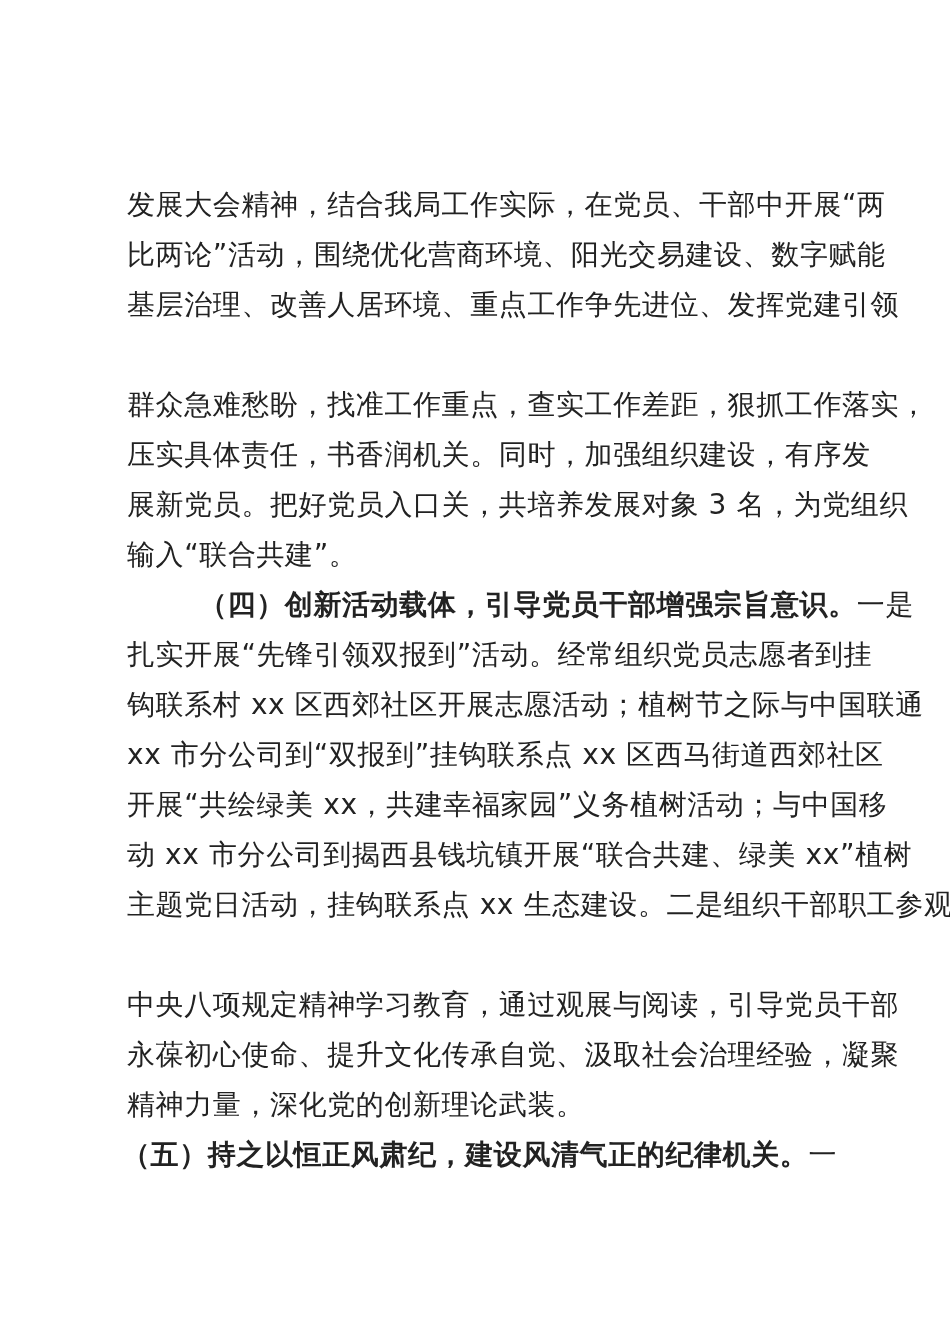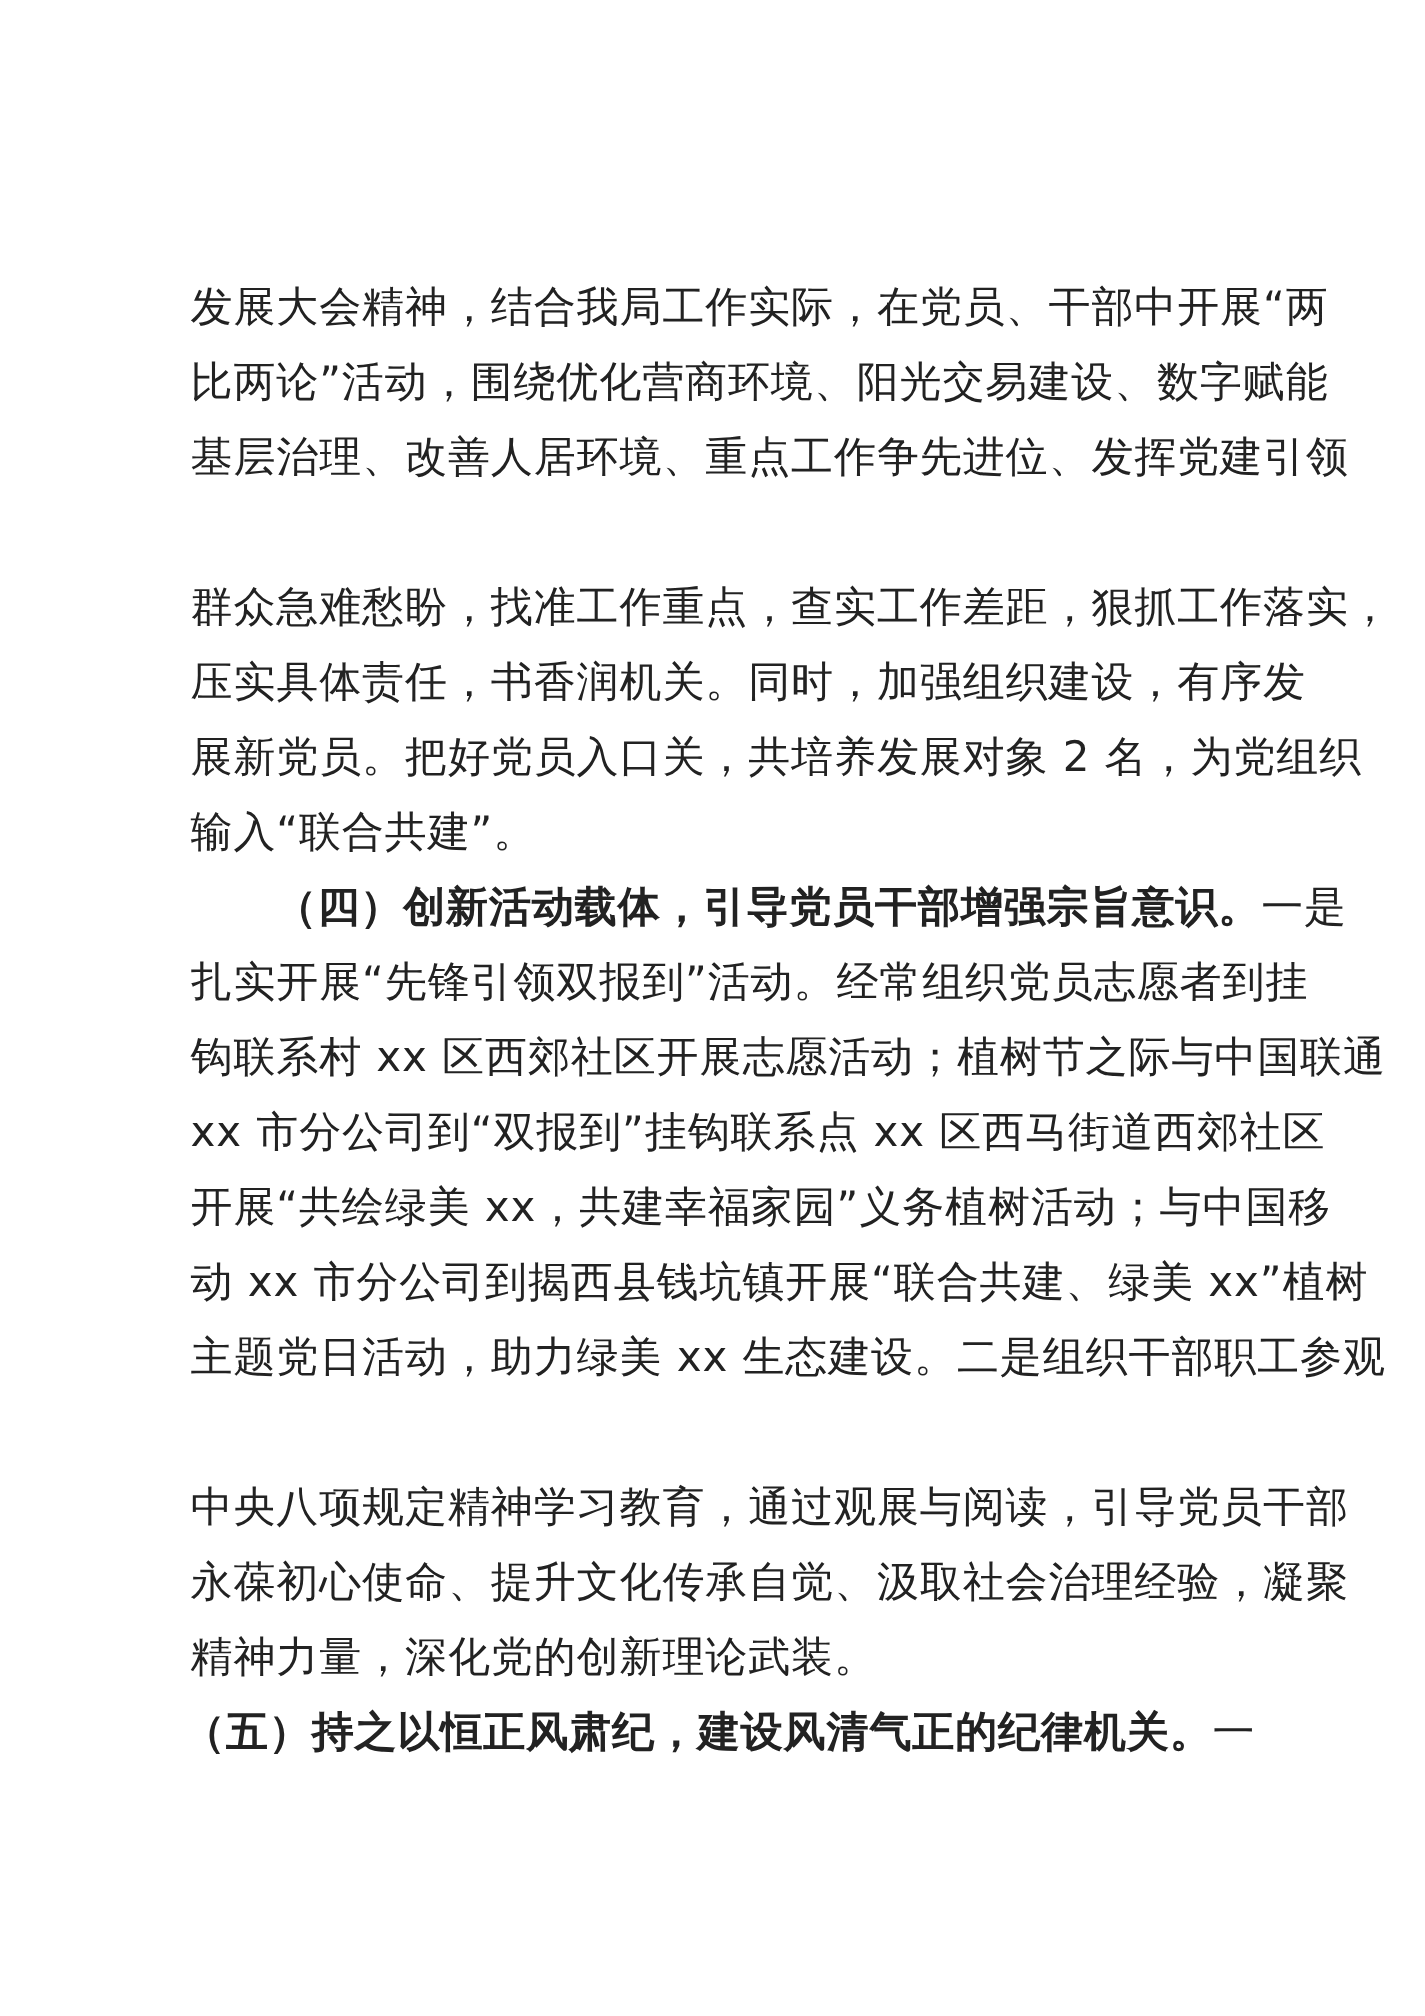--- a/index.html
+++ b/index.html
@@ -37,45 +37,46 @@
     .line.justify {
       text-align: justify;
       text-align-last: justify;
     }
     .line.indent {
       left: 183px;
       width: 654px;
     }
     .bold {
       font-weight: bold;
+      margin-left: 16px;
     }
   </style>
 </head>
 <body>
 
 <div class="page">
 
   <div class="line justify" style="top:185px">发展大会精神，结合我局工作实际，在党员、干部中开展“两</div>
   <div class="line justify" style="top:235px">比两论”活动，围绕优化营商环境、阳光交易建设、数字赋能</div>
   <div class="line justify" style="top:285px">基层治理、改善人居环境、重点工作争先进位、发挥党建引领</div>
   <div class="line justify" style="top:385px">群众急难愁盼，找准工作重点，查实工作差距，狠抓工作落实，</div>
   <div class="line justify" style="top:435px">压实具体责任，书香润机关。同时，加强组织建设，有序发</div>
-  <div class="line justify" style="top:485px">展新党员。把好党员入口关，共培养发展对象 2 名，为党组织</div>
+  <div class="line justify" style="top:485px">展新党员。把好党员入口关，共培养发展对象 3 名，为党组织</div>
   <div class="line" style="top:535px">输入“联合共建”。</div>
 
   <div class="line indent" style="top:585px; display:flex; justify-content:space-between;">
     <span class="bold">（四）创新活动载体，引导党员干部增强宗旨意识。</span>
     <span>一是</span>
   </div>
   <div class="line justify" style="top:635px">扎实开展“先锋引领双报到”活动。经常组织党员志愿者到挂</div>
   <div class="line justify" style="top:685px">钩联系村 xx 区西郊社区开展志愿活动；植树节之际与中国联通</div>
   <div class="line justify" style="top:735px">xx 市分公司到“双报到”挂钩联系点 xx 区西马街道西郊社区</div>
   <div class="line justify" style="top:785px">开展“共绘绿美 xx，共建幸福家园”义务植树活动；与中国移</div>
   <div class="line justify" style="top:835px">动 xx 市分公司到揭西县钱坑镇开展“联合共建、绿美 xx”植树</div>
-  <div class="line justify" style="top:885px">主题党日活动，助力绿美 xx 生态建设。二是组织干部职工参观</div>
+  <div class="line justify" style="top:885px">主题党日活动，挂钩联系点 xx 生态建设。二是组织干部职工参观</div>
   <div class="line justify" style="top:985px">中央八项规定精神学习教育，通过观展与阅读，引导党员干部</div>
   <div class="line justify" style="top:1035px">永葆初心使命、提升文化传承自觉、汲取社会治理经验，凝聚</div>
   <div class="line" style="top:1085px">精神力量，深化党的创新理论武装。</div>
 
   <div class="line indent" style="top:1135px; display:flex; justify-content:flex-end;">
     <span class="bold">（五）持之以恒正风肃纪，建设风清气正的纪律机关。</span>
     <span>一</span>
   </div>
 
 </div>

